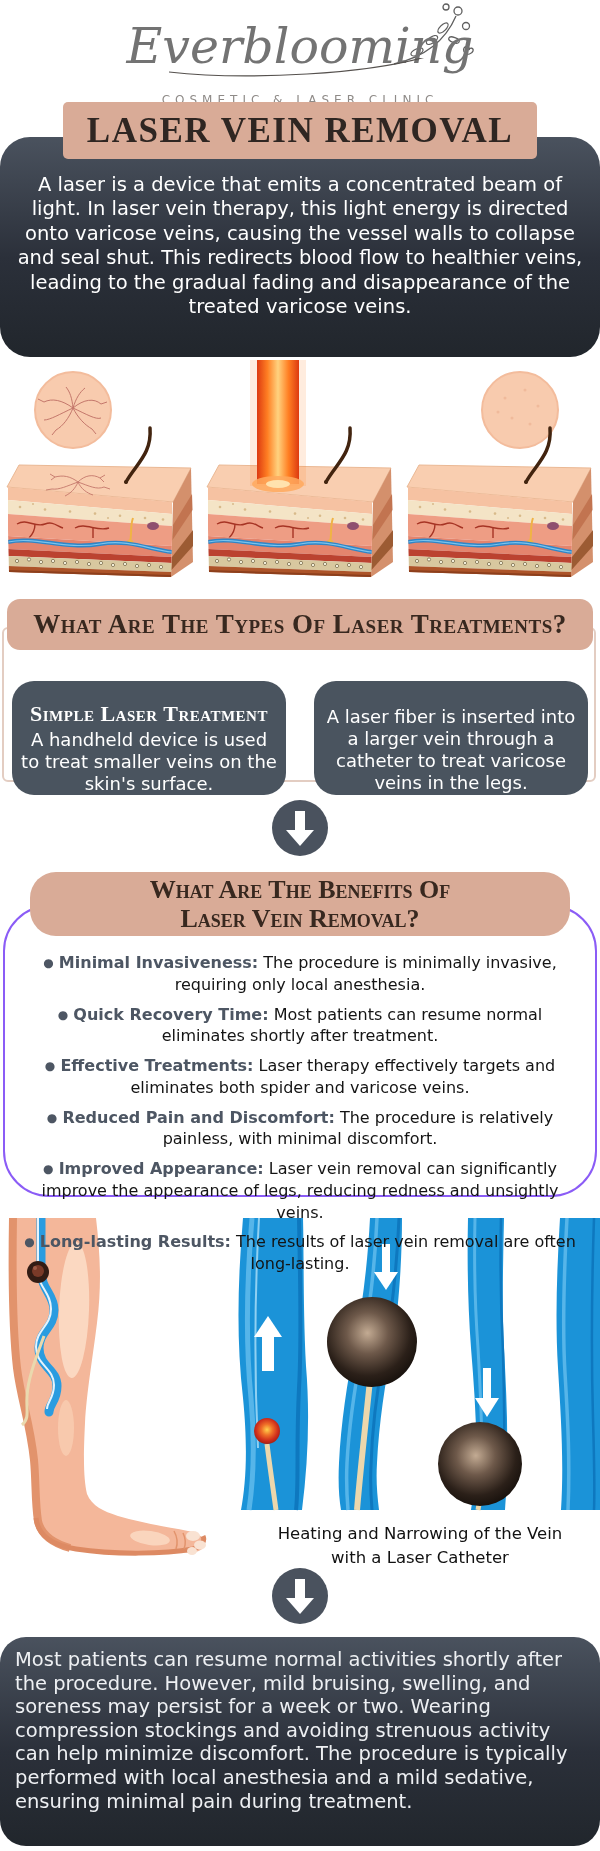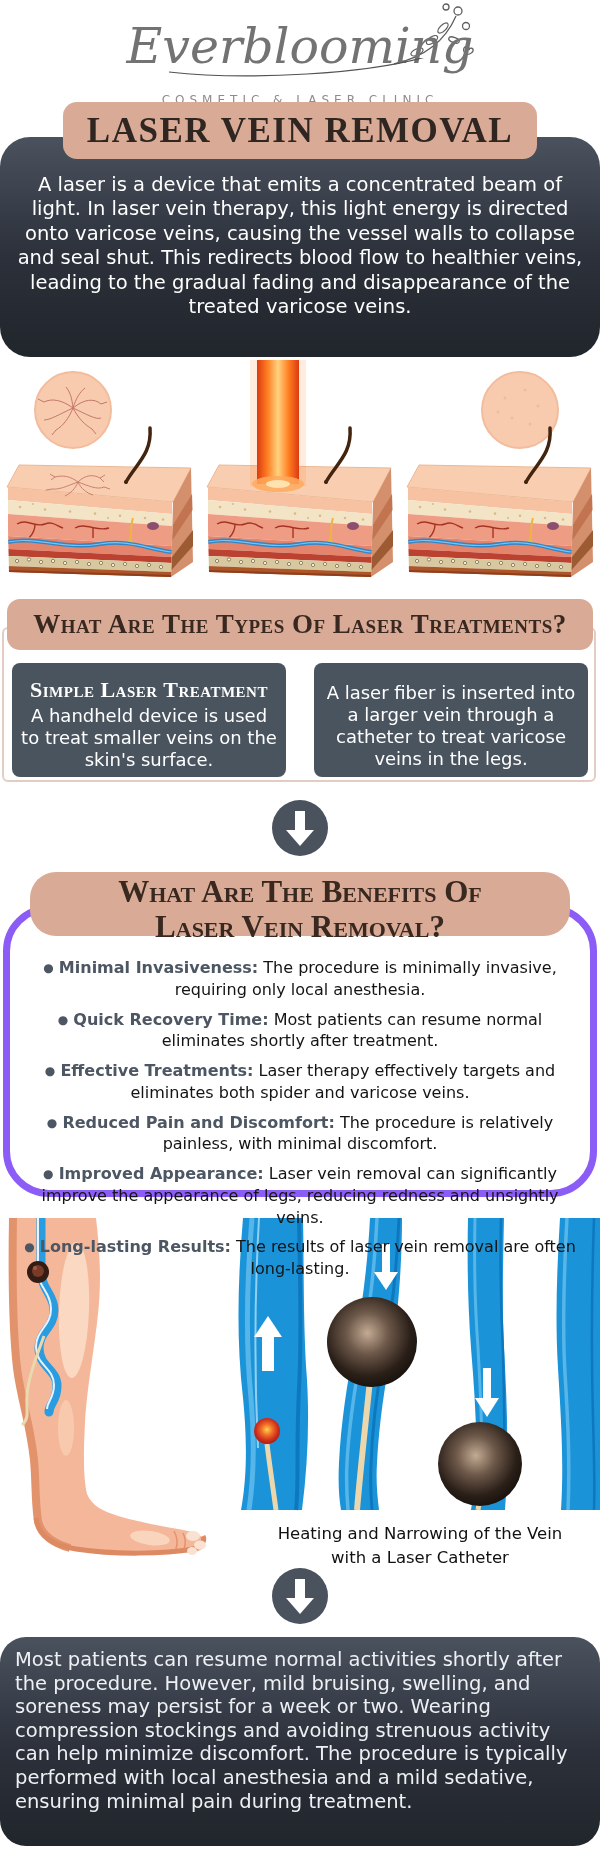--- a/index.html
+++ b/index.html
@@ -9,53 +9,53 @@
   
   .logo-script{position:absolute;top:18px;left:0;width:100%;text-align:center;
     font-family:"DejaVu Serif",serif;font-style:italic;font-size:49px;color:#737373;}
   .logo-sub{position:absolute;top:84px;left:0;width:100%;text-align:center;
     font-size:12px;letter-spacing:5px;color:#8f8b88;margin-top:9px;}
   .flourish{position:absolute;top:0;left:386px;}
   .swash{position:absolute;top:58px;left:165px;}
 
   
   .title-bar{position:absolute;top:102px;left:63px;width:474px;height:57px;background:#d9ab97;
-    border-radius:14px;z-index:3;display:flex;align-items:center;justify-content:center;
+    border-radius:5px;z-index:3;display:flex;align-items:center;justify-content:center;
     font-family:"Liberation Serif",serif;font-weight:700;font-size:35px;letter-spacing:1.5px;color:#2f2622;}
   .types-header{position:absolute;top:599px;left:7px;width:586px;height:51px;background:#d9ab97;
     border-radius:13px;z-index:3;display:flex;align-items:center;justify-content:center;
     font-family:"Liberation Serif",serif;font-variant:small-caps;font-weight:700;
     font-size:27px;letter-spacing:.5px;color:#38281f;}
   .benefits-header{position:absolute;top:872px;left:30px;width:540px;height:64px;background:#d9ab97;
     border-radius:26px;z-index:3;text-align:center;box-sizing:border-box;padding-top:3px;
     font-family:"Liberation Serif",serif;font-variant:small-caps;font-weight:700;
-    font-size:31px;line-height:1.12;color:#38281f;}
+    font-size:26px;line-height:1.12;color:#38281f;}
   .benefits-header span{display:block;}
 
   
   .intro-box{position:absolute;top:137px;left:0;width:600px;height:220px;border-radius:30px;
     background:linear-gradient(180deg,#4a525e 0%,#2b303a 55%,#21262c 100%);z-index:2;}
   .intro-box p{margin:36px 14px 0;text-align:center;color:#ffffff;font-size:19.5px;line-height:1.25;}
   .outro-box{position:absolute;top:1637px;left:0;width:600px;height:209px;border-radius:26px;
     background:linear-gradient(180deg,#4a525e 0%,#2b303a 55%,#21262c 100%);}
   .outro-box p{margin:11px 15px 0;text-align:left;color:#eef0f3;font-size:19.5px;line-height:1.21;}
 
   
   .types-box{position:absolute;top:627px;left:2px;width:594px;height:155px;background:#fff;
     border:2px solid #e3cdc2;border-radius:6px;z-index:1;box-sizing:border-box;}
-  .type-card{position:absolute;top:663px;width:274px;height:114px;background:#4a545f;border-radius:8px;
-    z-index:4;color:#fff;text-align:center;box-sizing:border-box;padding-top:16px;}
+  .type-card{position:absolute;top:681px;width:274px;height:114px;background:#4a545f;border-radius:22px;
+    z-index:4;color:#fff;text-align:center;box-sizing:border-box;padding-top:22px;}
   .card1{left:12px;} .card2{left:314px;}
   .type-card h3{margin:0;font-family:"Liberation Serif",serif;font-variant:small-caps;font-weight:700;
     font-size:22px;line-height:1.03;letter-spacing:.5px;}
   .type-card p{margin:3px 8px 0;font-size:18px;line-height:1.22;}
 
   
   .benefits-box{position:absolute;top:905px;left:3px;width:594px;height:292px;background:#fff;
-    border:7px solid #8b5cf6;border-radius:46px;z-index:1;box-sizing:border-box;padding:45px 14px 0;}
+    border:2px solid #8b5cf6;border-radius:46px;z-index:1;box-sizing:border-box;padding:45px 14px 0;}
   .benefit{margin:0 0 8px;text-align:center;font-size:16px;line-height:1.36;color:#141414;}
   .benefit .dot{color:#4d5663;font-size:12px;vertical-align:1px;}
   .benefit b{color:#4d5663;}
 
   
   .arrow{position:absolute;left:272px;width:56px;height:56px;}
   .arrow1{top:800px;} .arrow2{top:1568px;}
   .skin-svg{position:absolute;top:360px;left:0;}
   .leg-svg{position:absolute;top:1218px;left:0;}
   .caption{position:absolute;top:1522px;left:260px;width:320px;text-align:center;

